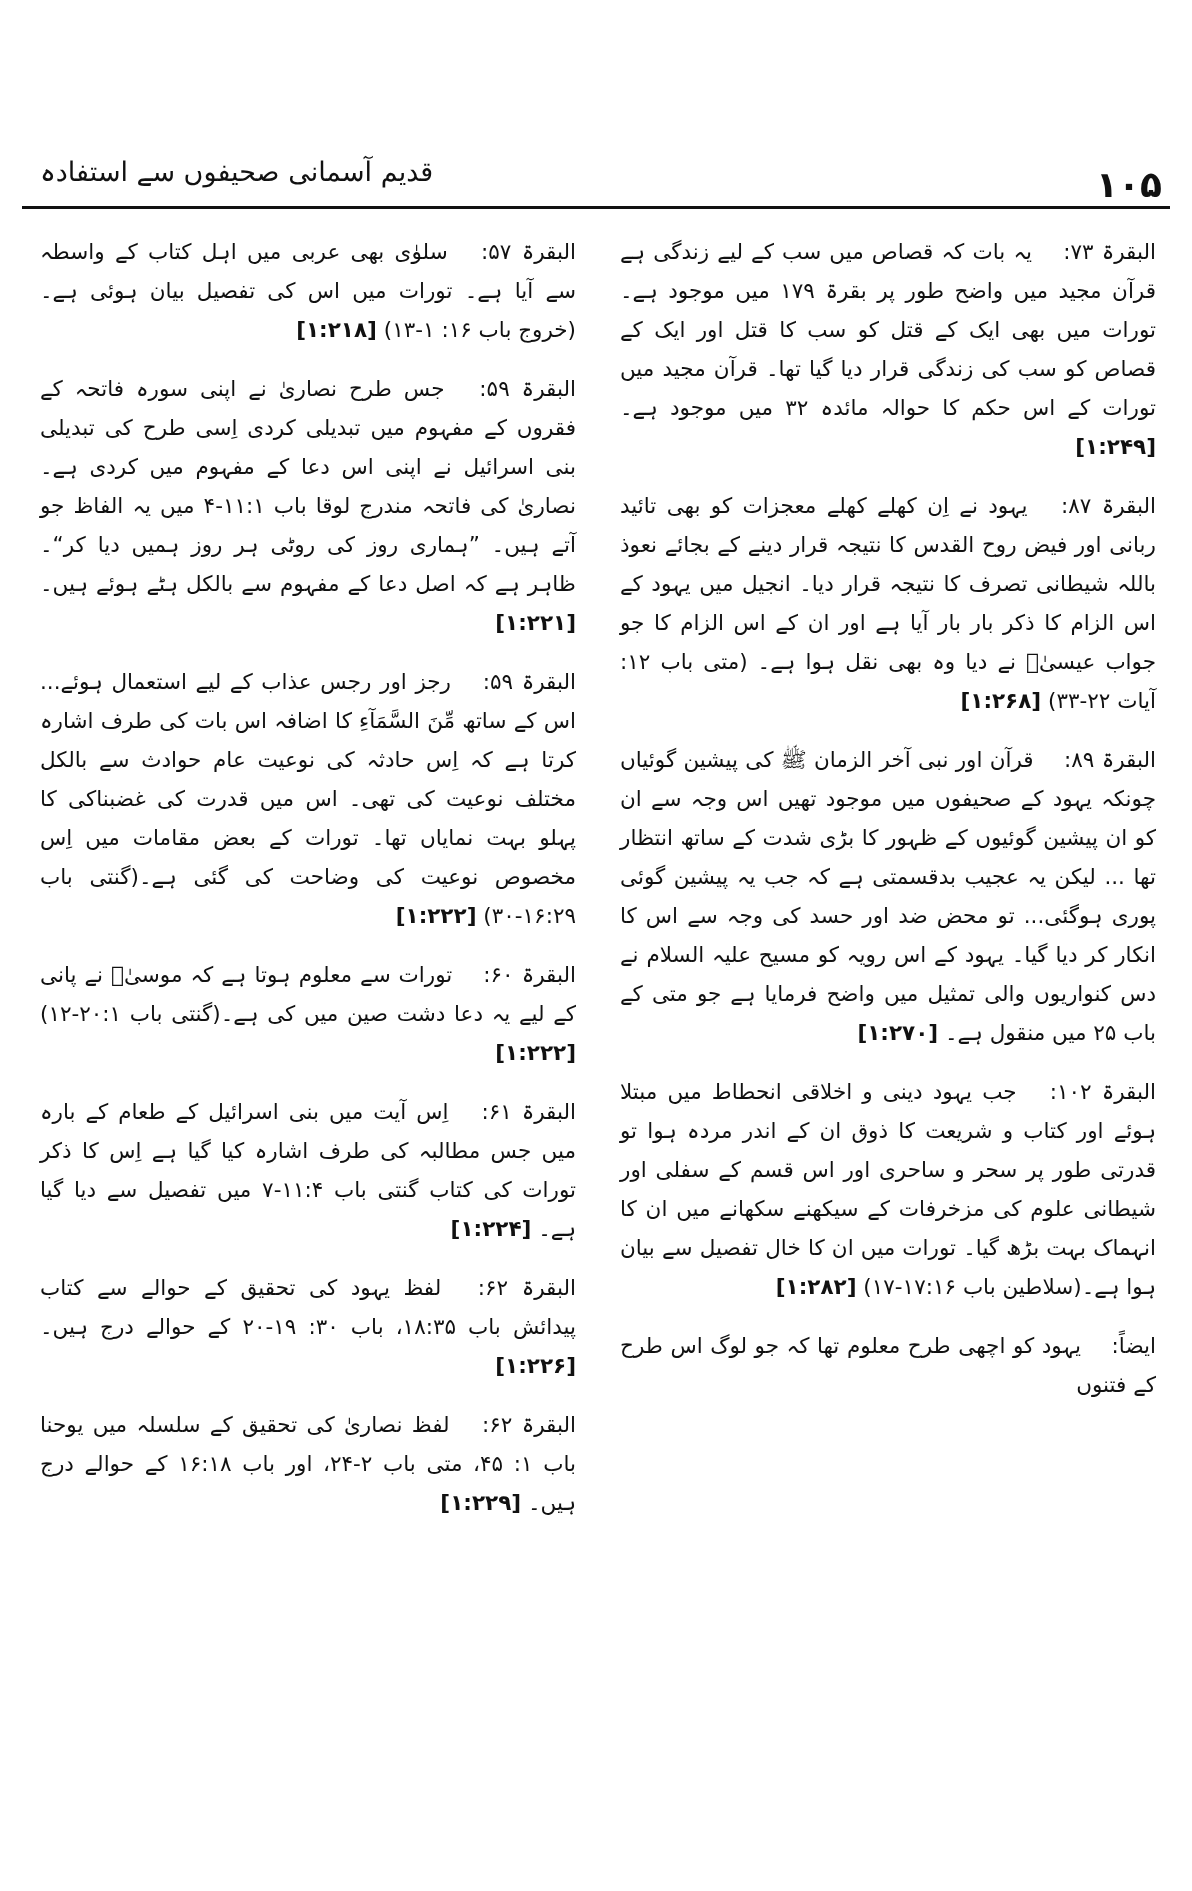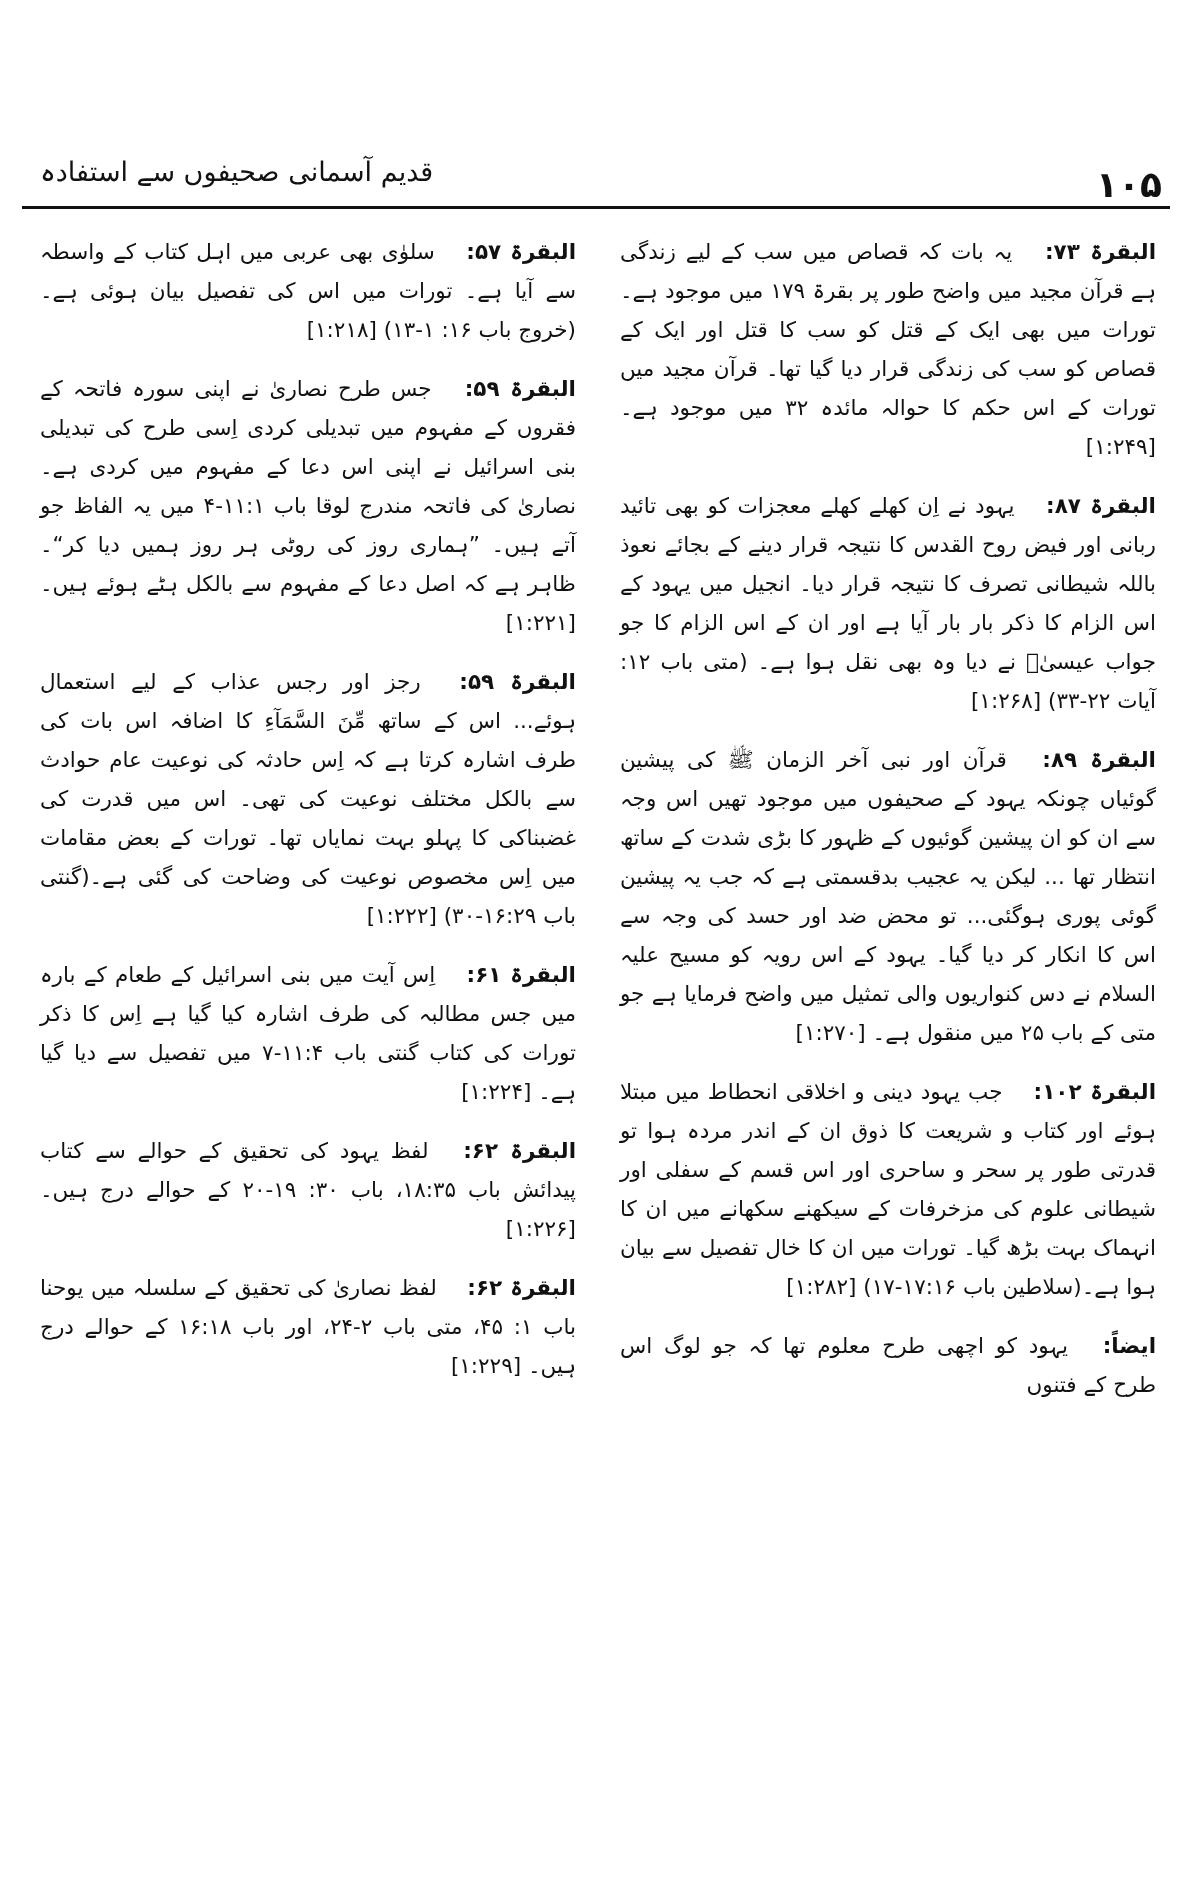--- a/index.html
+++ b/index.html
@@ -66,29 +66,29 @@
       text-align: justify;
       text-align-last: right;
     }
     .entry {
       margin: 0 0 20px 0;
       font-size: 21.5px;
       line-height: 39px;
       font-family: "DejaVu Sans", sans-serif;
     }
     .entry-ref {
-      font-weight: bold;
+      font-weight: normal;
       color: #111;
       margin-left: 23px;
     }
     .entry-body {
       font-weight: normal;
     }
     .citation {
-      font-weight: normal;
+      font-weight: bold;
       white-space: nowrap;
     }
   </style>
 </head>
 <body>
 
 <div class="page-header">
   <span class="page-number">۱۰۵</span>
   <span class="running-title">قدیم آسمانی صحیفوں سے استفادہ</span>
   <div class="header-rule"></div>
@@ -103,20 +103,25 @@
       <span class="citation">[۱:۲۱۸]</span>
     </p>
     <p class="entry">
       <span class="entry-ref">البقرۃ ۵۹:</span>
       <span class="entry-body">جس طرح نصاریٰ نے اپنی سورہ فاتحہ کے فقروں کے مفہوم میں تبدیلی کردی اِسی طرح کی تبدیلی بنی اسرائیل نے اپنی اس دعا کے مفہوم میں کردی ہے۔ نصاریٰ کی فاتحہ مندرج لوقا باب ۱۱:۱-۴ میں یہ الفاظ جو آتے ہیں۔ ”ہماری روز کی روٹی ہر روز ہمیں دیا کر“۔ ظاہر ہے کہ اصل دعا کے مفہوم سے بالکل ہٹے ہوئے ہیں۔</span>
       <span class="citation">[۱:۲۲۱]</span>
     </p>
     <p class="entry">
       <span class="entry-ref">البقرۃ ۵۹:</span>
       <span class="entry-body">رجز اور رجس عذاب کے لیے استعمال ہوئے... اس کے ساتھ مِّنَ السَّمَآءِ کا اضافہ اس بات کی طرف اشارہ کرتا ہے کہ اِس حادثہ کی نوعیت عام حوادث سے بالکل مختلف نوعیت کی تھی۔ اس میں قدرت کی غضبناکی کا پہلو بہت نمایاں تھا۔ تورات کے بعض مقامات میں اِس مخصوص نوعیت کی وضاحت کی گئی ہے۔(گنتی باب ۱۶:۲۹-۳۰)</span>
+      <span class="citation">[۱:۲۲۲]</span>
+    </p>
+    <p class="entry">
+      <span class="entry-ref">البقرۃ ۶۰:</span>
+      <span class="entry-body">تورات سے معلوم ہوتا ہے کہ موسیٰؑ نے پانی کے لیے یہ دعا دشت صین میں کی ہے۔(گنتی باب ۲۰:۱-۱۲)</span>
       <span class="citation">[۱:۲۲۲]</span>
     </p>
     <p class="entry">
       <span class="entry-ref">البقرۃ ۶۱:</span>
       <span class="entry-body">اِس آیت میں بنی اسرائیل کے طعام کے بارہ میں جس مطالبہ کی طرف اشارہ کیا گیا ہے اِس کا ذکر تورات کی کتاب گنتی باب ۱۱:۴-۷ میں تفصیل سے دیا گیا ہے۔</span>
       <span class="citation">[۱:۲۲۴]</span>
     </p>
     <p class="entry">
       <span class="entry-ref">البقرۃ ۶۲:</span>
       <span class="entry-body">لفظ یہود کی تحقیق کے حوالے سے کتاب پیدائش باب ۱۸:۳۵، باب ۳۰: ۱۹-۲۰ کے حوالے درج ہیں۔</span>

